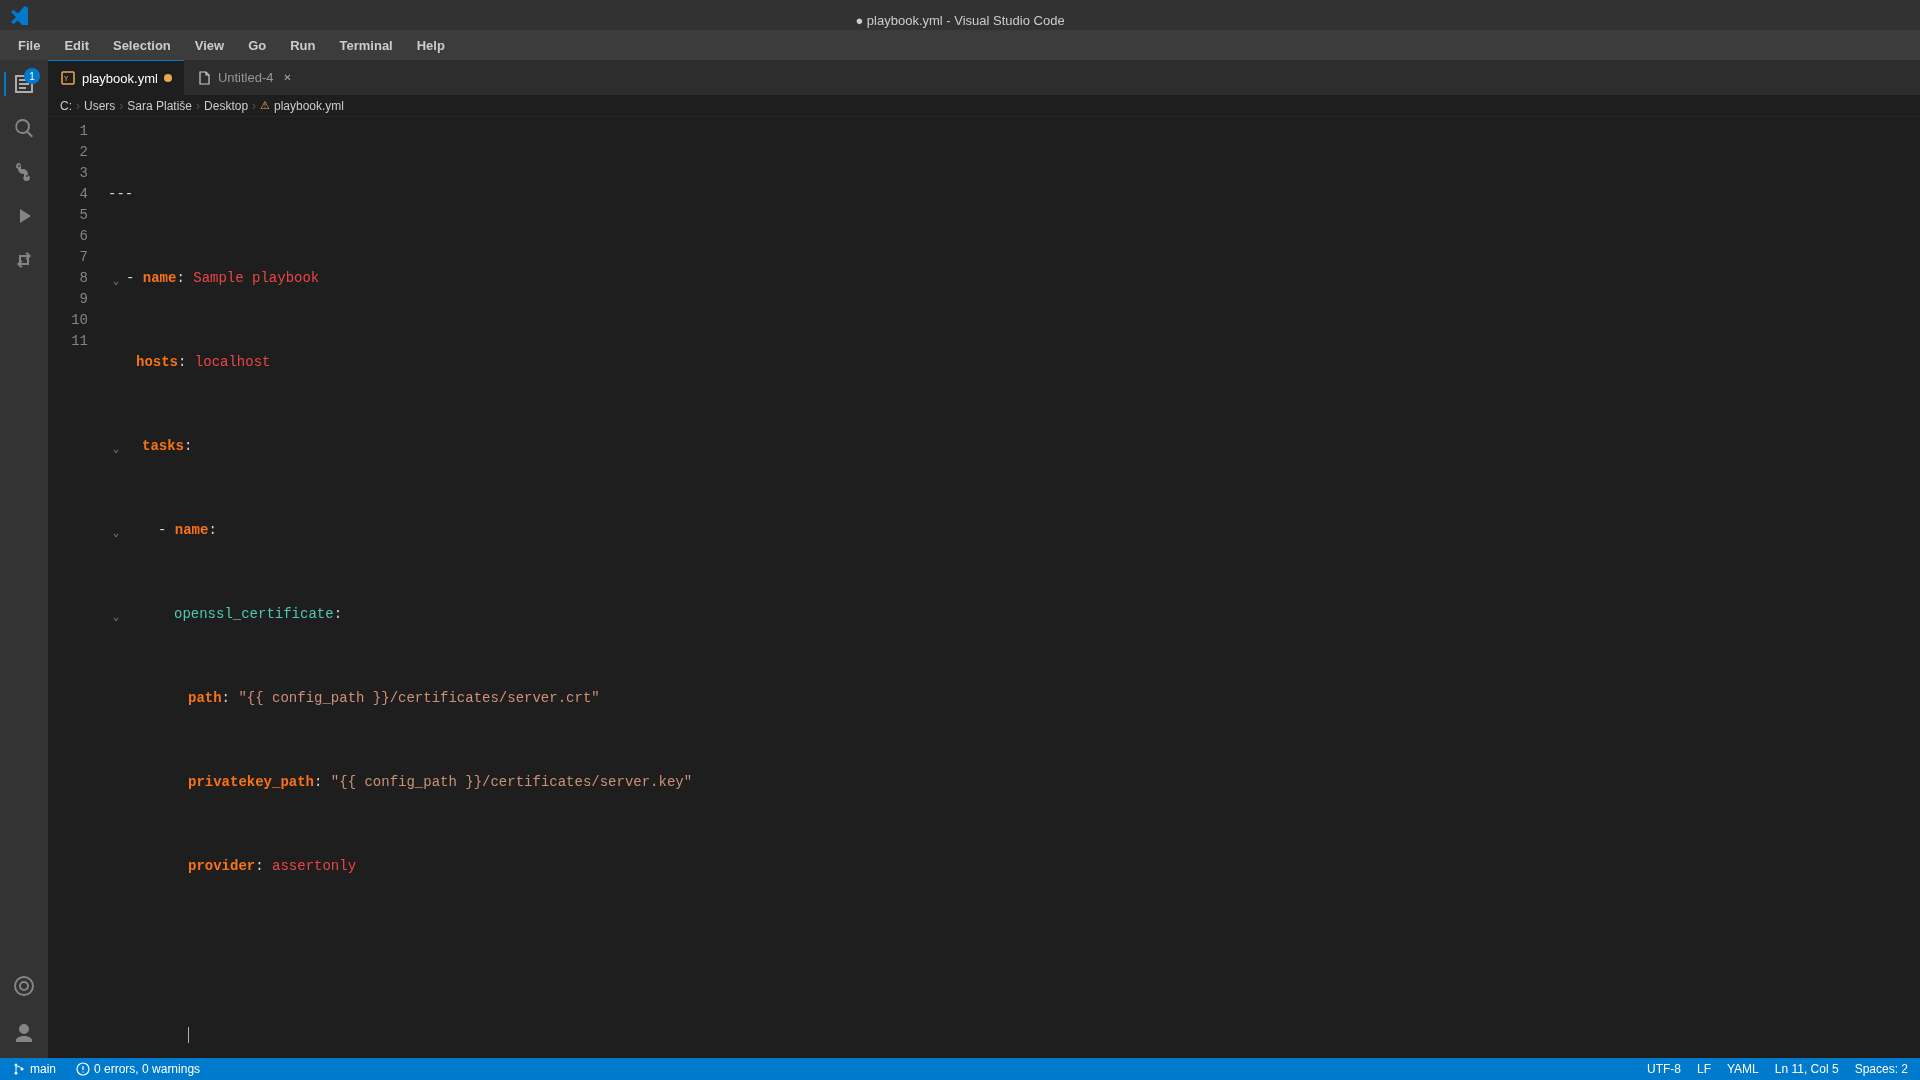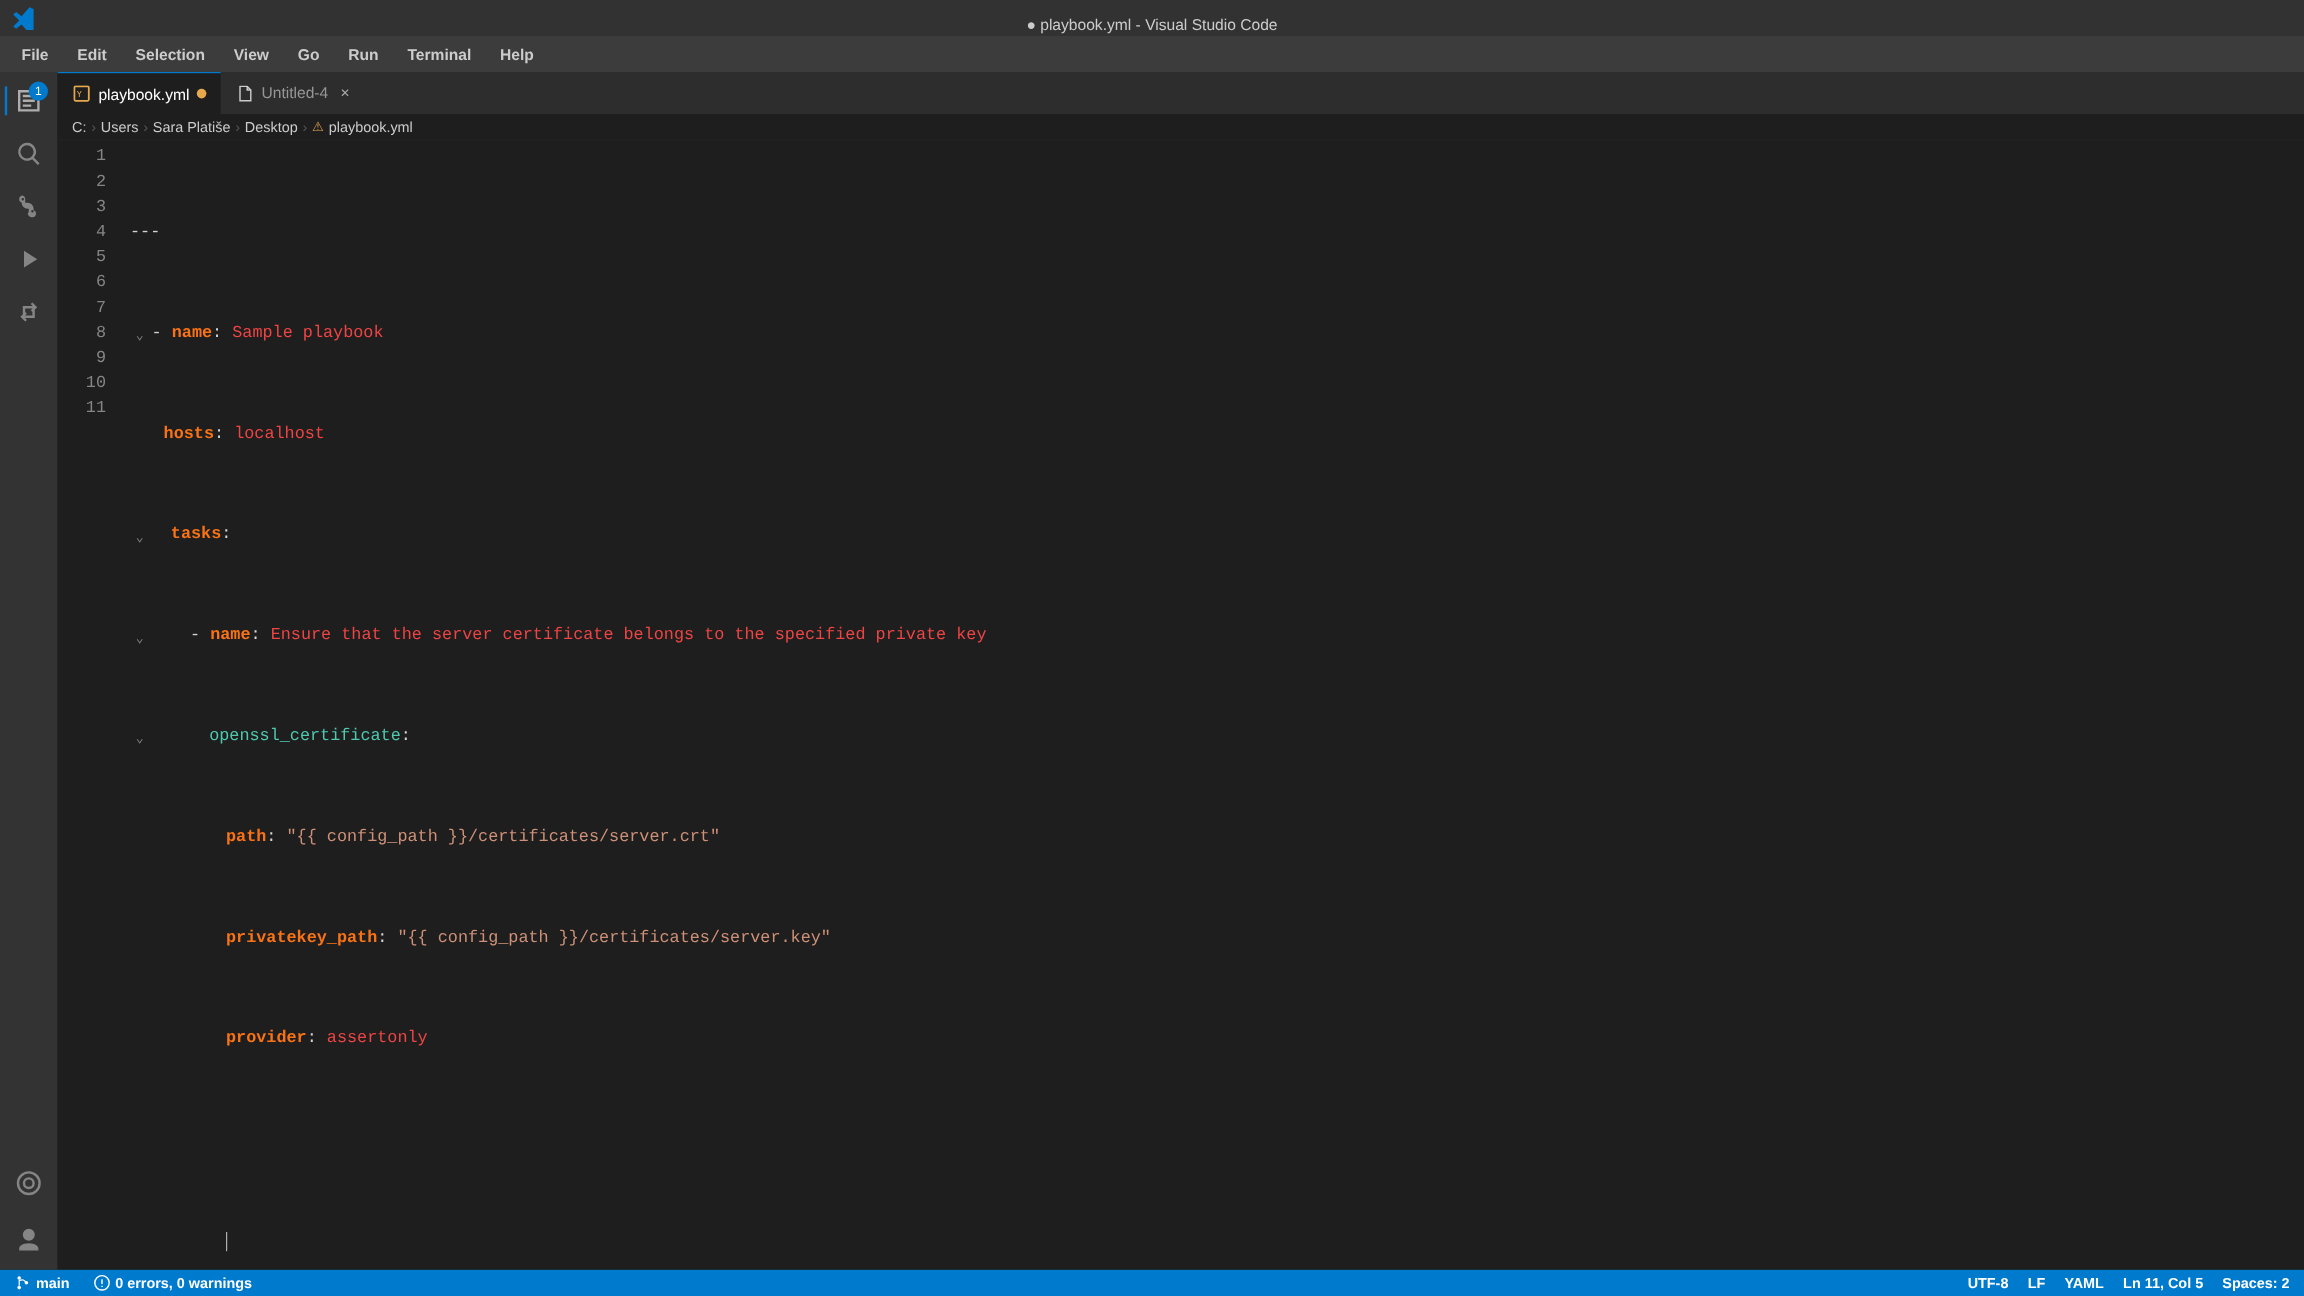--- a/index.html
+++ b/index.html
@@ -268,21 +268,20 @@
       font-family: 'Segoe UI', sans-serif;
       color: white;
       gap: 12px;
     }
     .status-item {
       display: flex;
       align-items: flex-end;
       gap: 4px;
       cursor: pointer;
       padding: 0 4px;
-      font-weight: bold;
     }
     .status-right {
       margin-left: auto;
       display: flex;
       gap: 8px;
     }
 
     
     svg { display: block; }
   </style>
@@ -415,21 +414,21 @@
         
         <div class="line">
           <span style="display:inline-block;width:28px"></span><span class="c-key">hosts</span><span class="c-dash">: </span><span class="c-val-plain">localhost</span>
         </div>
         
         <div class="line">
           <span class="fold-icon">⌄</span><span style="display:inline-block;width:16px"></span><span class="c-key">tasks</span><span class="c-dash">:</span>
         </div>
         
         <div class="line">
-          <span class="fold-icon">⌄</span><span style="display:inline-block;width:32px"></span><span class="c-dash">- </span><span class="c-key">name</span><span class="c-dash">: </span><span class="c-val-plain">Ensure that the server certificate belongs to the specified private key</span>
+          <span class="fold-icon">⌄</span><span style="display:inline-block;width:32px"></span><span class="c-dash">- </span><span class="c-key">name</span><span class="c-dash">: </span>
         </div>
         
         <div class="line">
           <span class="fold-icon">⌄</span><span style="display:inline-block;width:48px"></span><span class="c-blue">openssl_certificate</span><span class="c-dash">:</span>
         </div>
         
         <div class="line">
           <span style="display:inline-block;width:80px"></span><span class="c-key">path</span><span class="c-dash">: </span><span class="c-light">"{{ config_path }}/certificates/server.crt"</span>
         </div>
         

